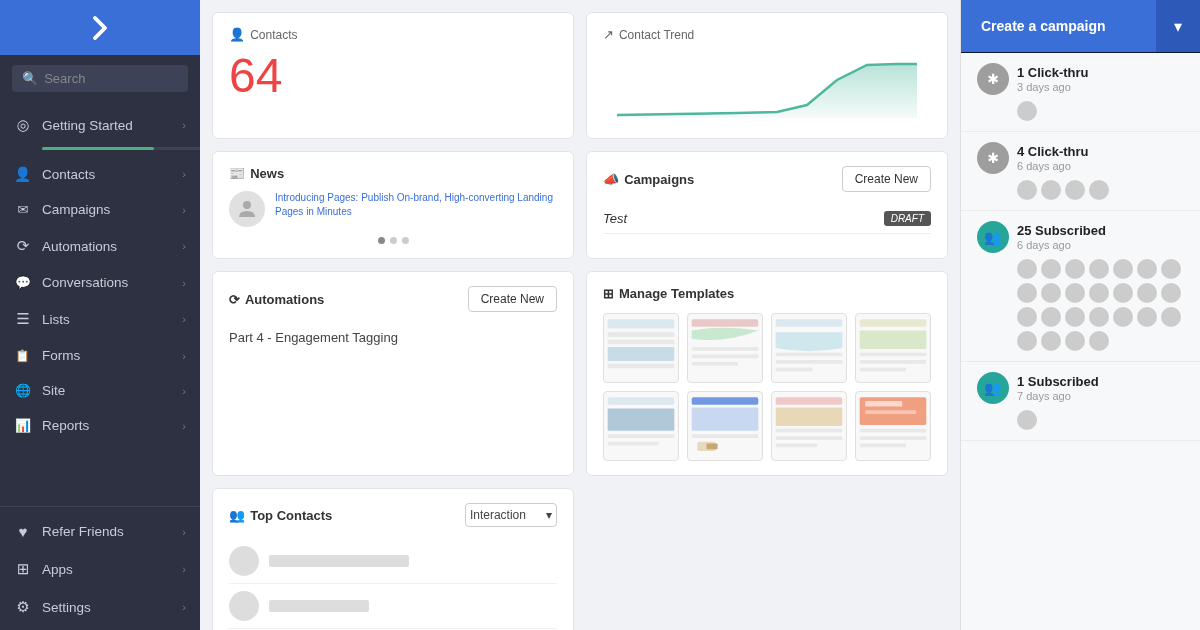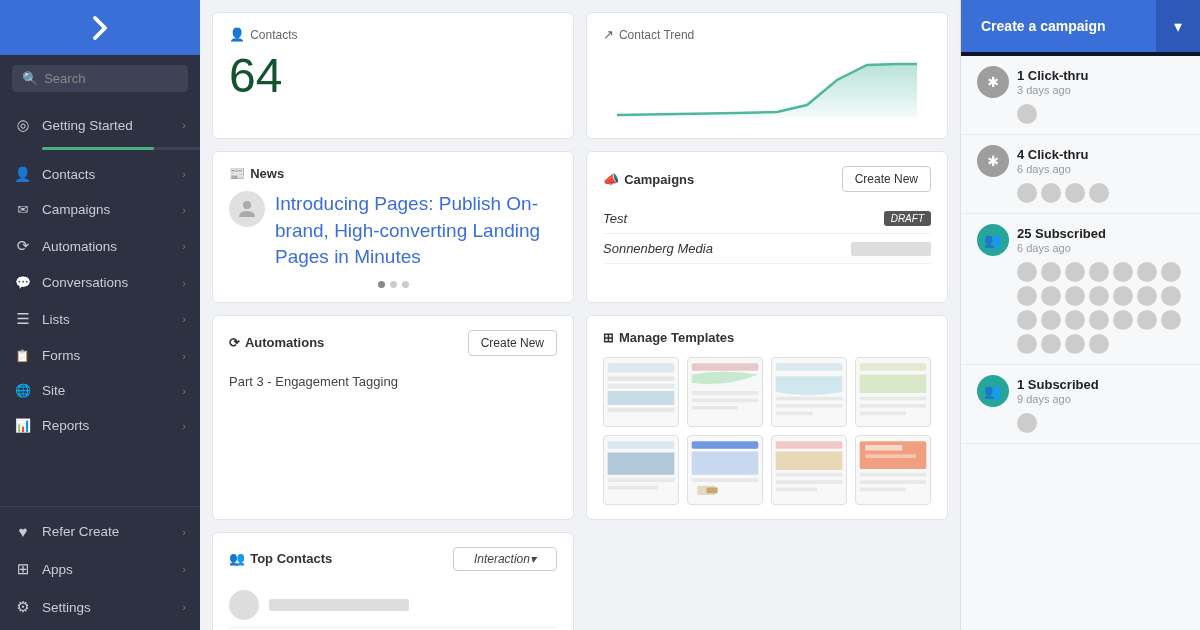--- a/index.html
+++ b/index.html
@@ -79,32 +79,32 @@
       background: #fff;
       border-radius: 6px;
       border: 1px solid #e2e4e8;
       padding: 14px 16px;
       position: relative;
     }
 
     
     .card-contacts { grid-column: 1; grid-row: 1; }
     .card-contacts .card-title { font-size: 12px; color: #666; display: flex; align-items: center; gap: 5px; margin-bottom: 4px; }
-    .card-contacts .big-number { font-size: 48px; font-weight: 300; color: #14532d; margin-top: 6px; }
+    .card-contacts .big-number { font-size: 48px; font-weight: 300; color: #ef4444; margin-top: 6px; }
 
     
     .card-trend { grid-column: 2; grid-row: 1; }
     .card-trend .card-title { font-size: 12px; color: #666; display: flex; align-items: center; gap: 5px; margin-bottom: 8px; }
 
     
     .card-news { grid-column: 1; grid-row: 2; }
     .card-news .card-title { font-size: 13px; font-weight: 600; color: #333; display: flex; align-items: center; gap: 5px; margin-bottom: 10px; }
     .news-item { display: flex; gap: 10px; align-items: flex-start; }
     .news-avatar { width: 36px; height: 36px; border-radius: 50%; background: #e0e0e0; flex-shrink: 0; display: flex; align-items: center; justify-content: center; font-size: 14px; color: #888; }
-    .news-link { color: #3a6fd8; font-size: 19px; line-height: 1.4; font-weight: 500; }
+    .news-link { color: #3a6fd8; font-size: 10px; line-height: 1.4; font-weight: 500; }
     .news-dots { display: flex; gap: 5px; margin-top: 10px; justify-content: center; }
     .news-dot { width: 7px; height: 7px; border-radius: 50%; background: #ccc; }
     .news-dot.active { background: #888; }
 
     
     .card-automations { grid-column: 1; grid-row: 3; }
     .card-automations .card-header { display: flex; justify-content: space-between; align-items: center; margin-bottom: 12px; }
     .card-automations .card-title { font-size: 13px; font-weight: 600; color: #333; display: flex; align-items: center; gap: 5px; }
     .automation-item { font-size: 13px; color: #444; padding: 6px 0; }
 
@@ -113,21 +113,21 @@
     .card-campaigns .card-header { display: flex; justify-content: space-between; align-items: center; margin-bottom: 12px; }
     .card-campaigns .card-title { font-size: 13px; font-weight: 600; color: #333; display: flex; align-items: center; gap: 5px; }
     .campaign-item { display: flex; justify-content: space-between; align-items: center; padding: 7px 0; border-bottom: 1px solid #f0f0f0; font-size: 13px; color: #333; font-style: italic; }
     .badge-draft { background: #555; color: #fff; font-size: 10px; padding: 2px 7px; border-radius: 3px; }
     .campaign-bar { width: 80px; height: 14px; background: #ddd; border-radius: 2px; }
 
     
     .card-top-contacts { grid-column: 1; grid-row: 4; }
     .card-top-contacts .card-header { display: flex; justify-content: space-between; align-items: center; margin-bottom: 12px; }
     .card-top-contacts .card-title { font-size: 13px; font-weight: 600; color: #333; display: flex; align-items: center; gap: 5px; }
-    .select-dropdown { border: 1px solid #ccc; border-radius: 4px; padding: 4px 20px; font-size: 12px; color: #444; cursor: pointer; display: flex; align-items: center; gap: 0; font-style: italic; }
+    .select-dropdown { border: 1px solid #ccc; border-radius: 4px; padding: 4px 4px; font-size: 12px; color: #444; cursor: pointer; display: flex; align-items: center; gap: 20px; }
     .contact-row { display: flex; align-items: center; gap: 10px; padding: 7px 0; border-bottom: 1px solid #f0f0f0; }
     .contact-avatar { width: 30px; height: 30px; border-radius: 50%; background: #ddd; flex-shrink: 0; }
     .contact-bar { height: 12px; background: #ddd; border-radius: 2px; flex: 1; }
 
     
     .card-templates { grid-column: 2; grid-row: 3; }
     .card-templates .card-title { font-size: 13px; font-weight: 600; color: #333; display: flex; align-items: center; gap: 5px; margin-bottom: 12px; }
     .templates-grid { display: grid; grid-template-columns: repeat(4, 1fr); gap: 8px; }
     .template-thumb { border: 1px solid #e0e0e0; border-radius: 4px; overflow: hidden; height: 70px; background: #f8f8f8; }
     .template-thumb svg { width: 100%; height: 100%; }
@@ -150,21 +150,21 @@
       font-weight: 600;
       padding: 0 20px;
       height: 52px;
       border: none;
       cursor: pointer;
       flex: 1;
       text-align: left;
     }
     .create-campaign-top {
       display: flex;
-      border-bottom: 4px solid #0f172a;
+      border-bottom: 1px solid #0f172a;
     }
     .create-campaign-dropdown {
       background: #2d5ab8;
       color: #fff;
       width: 44px;
       border: none;
       cursor: pointer;
       font-size: 16px;
       display: flex; align-items: center; justify-content: center;
     }
@@ -268,21 +268,21 @@
     <div class="sidebar-item">
       <span class="item-icon" style="font-size:13px;">📊</span>
       <span class="item-label">Reports</span>
       <span class="chevron">›</span>
     </div>
   </div>
 
   <div class="sidebar-bottom">
     <div class="sidebar-item">
       <span class="item-icon">♥</span>
-      <span class="item-label">Refer Create</span>
+      <span class="item-label">Refer Friends</span>
       <span class="chevron">›</span>
     </div>
     <div class="sidebar-item">
       <span class="item-icon">⊞</span>
       <span class="item-label">Apps</span>
       <span class="chevron">›</span>
     </div>
     <div class="sidebar-item">
       <span class="item-icon">⚙</span>
       <span class="item-label">Settings</span>
@@ -344,35 +344,31 @@
       <div class="card-title">
         <span>📣</span>
         <span>Campaigns</span>
       </div>
       <button class="btn-create-new">Create New</button>
     </div>
     <div class="campaign-item">
       <span>Test</span>
       <span class="badge-draft">DRAFT</span>
     </div>
-    <div class="campaign-item">
-      <span>Sonnenberg Media</span>
-      <div class="campaign-bar"></div>
-    </div>
   </div>
 
   <div class="card card-automations">
     <div class="card-header">
       <div class="card-title">
         <span>⟳</span>
         <span>Automations</span>
       </div>
       <button class="btn-create-new">Create New</button>
     </div>
-    <div class="automation-item">Part 3 - Engagement Tagging</div>
+    <div class="automation-item">Part 4 - Engagement Tagging</div>
   </div>
 
   <div class="card card-templates">
     <div class="card-title">
       <span>⊞</span>
       <span>Manage Templates</span>
     </div>
     <div class="templates-grid">
 
       <div class="template-thumb">
@@ -547,21 +543,21 @@
       <div class="mini-avatar"></div>
       <div class="mini-avatar"></div>
     </div>
   </div>
 
   <div class="activity-item">
     <div class="activity-header">
       <div class="activity-icon teal">👥</div>
       <div>
         <div class="activity-text">1 Subscribed</div>
-        <div class="activity-time">9 days ago</div>
+        <div class="activity-time">7 days ago</div>
       </div>
     </div>
     <div class="activity-avatars">
       <div class="mini-avatar"></div>
     </div>
   </div>
 
 </div>
 
 </body></html>

